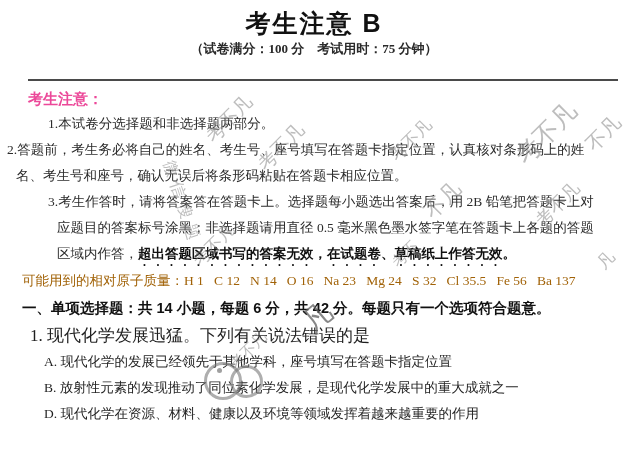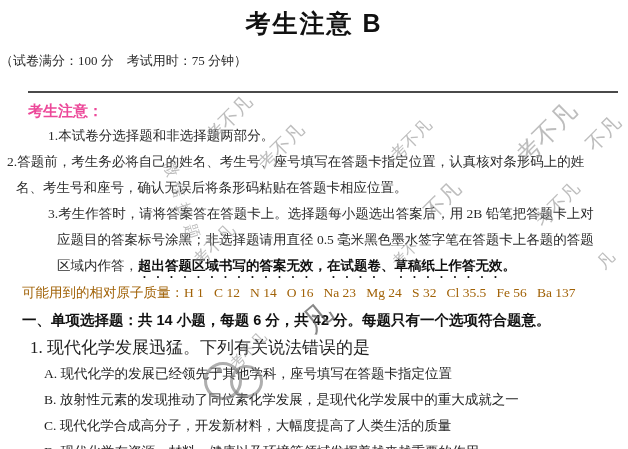--- a/index.html
+++ b/index.html
@@ -15,24 +15,26 @@
     padding-top:8px;
     text-align:center;
     font-family:"Liberation Sans", sans-serif;
     font-weight:700;
     font-size:25px;
     line-height:30px;
     letter-spacing:2px;
     color:#111;
   }
   .subtitle{
-    margin-top:15px;
+    margin-top:3px;
+    text-align:center;
     font-size:13px;
     line-height:16px;
     color:#2a2a2a;
+    font-weight:bold;
   }
   .rule{
     margin:22px 10px 0 28px;
     border:none;
     border-top:2px solid #4a4a4a;
     height:0;
   }
   .notice-heading{
     margin:9px 0 0 28px;
     font-family:"Liberation Sans", sans-serif;
@@ -146,16 +148,15 @@
     </p>
   </div>
 
   <div class="atomic">可能用到的相对原子质量：H 1   C 12   N 14   O 16   Na 23   Mg 24   S 32   Cl 35.5   Fe 56   Ba 137</div>
 
   <div class="section-heading">一、单项选择题：共 14 小题，每题 6 分，共 42 分。每题只有一个选项符合题意。</div>
 
   <div class="q-stem">1. 现代化学发展迅猛。下列有关说法错误的是</div>
   <div class="q-option">A. 现代化学的发展已经领先于其他学科，座号填写在答题卡指定位置</div>
   <div class="q-option">B. 放射性元素的发现推动了同位素化学发展，是现代化学发展中的重大成就之一</div>
-  <div class="q-option">C. 现代化学合成高分子，开发新材料，大幅度提高了人类生活的质量</div>
   <div class="q-option">D. 现代化学在资源、材料、健康以及环境等领域发挥着越来越重要的作用</div>
 
 </div>
 
 </body></html>

